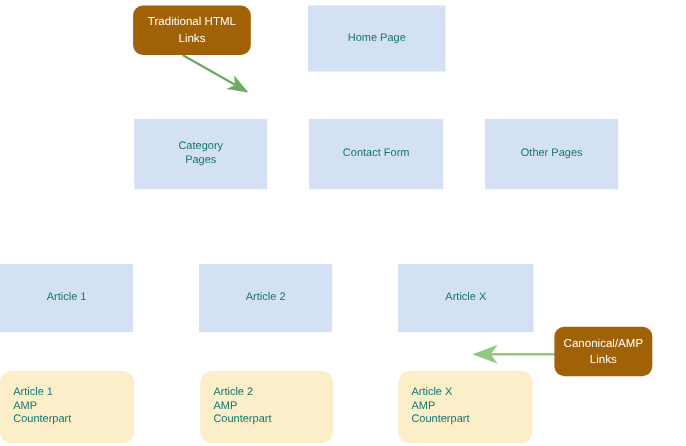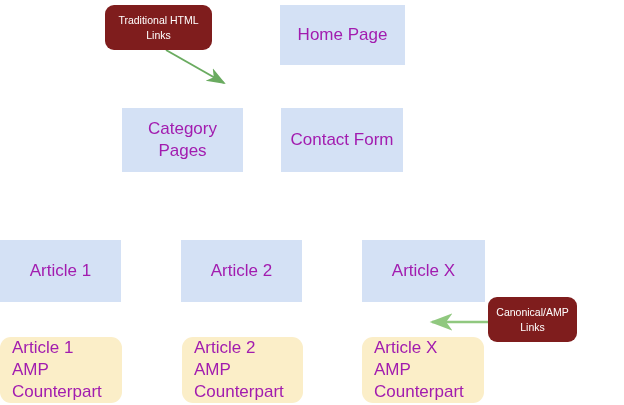--- a/index.html
+++ b/index.html
@@ -15,49 +15,50 @@
     overflow: hidden;
     font-family: "Liberation Sans", sans-serif;
   }
   .node {
     position: absolute;
     box-sizing: border-box;
     display: flex;
     align-items: center;
     justify-content: center;
     text-align: center;
-    color: #a21caf;
-    font-size: 17px;
+    color: #0f766e;
+    font-size: 10px;
     line-height: 1.28;
     white-space: pre-line;
   }
   .page-box {
     background: #d4e1f5;
   }
   .amp-box {
     background: #fbeec8;
     border-radius: 11px;
     justify-content: flex-start;
     text-align: left;
     padding-left: 12px;
   }
   .callout {
     position: absolute;
     box-sizing: border-box;
-    background: #7f1d1d;
+    background: #a16207;
     border-radius: 9px;
     color: #ffffff;
     font-size: 10.5px;
     line-height: 1.35;
     display: flex;
     align-items: center;
     justify-content: center;
     text-align: center;
     white-space: pre-line;
     padding: 0 6px;
+    margin-left: 16px;
   }
   svg.overlay {
     position: absolute;
     left: 0;
     top: 0;
     width: 624px;
     height: 405px;
     pointer-events: none;
     overflow: visible;
   }
@@ -82,20 +83,21 @@
     <path d="M516,322 L432,322" stroke="#90c87f" stroke-width="2.4" fill="none" marker-end="url(#arrowhead-left)"></path>
   </svg>
 
   <div class="node page-box" style="left:280px; top:5px; width:125px; height:60px;">Home Page</div>
 
   <div class="node page-box" style="left:281px; top:108px; width:122px; height:64px;">Contact Form</div>
 
   <div class="node page-box" style="left:122px; top:108px; width:121px; height:64px;">Category
 Pages</div>
 
+  <div class="node page-box" style="left:441px; top:108px; width:121px; height:64px;">Other Pages</div>
 
   <div class="node page-box" style="left:0px; top:240px; width:121px; height:62px;">Article 1</div>
 
   <div class="node page-box" style="left:181px; top:240px; width:121px; height:62px;">Article 2</div>
 
   <div class="node page-box" style="left:362px; top:240px; width:123px; height:62px;">Article X</div>
 
   <div class="node amp-box" style="left:0px; top:337px; width:122px; height:66px;">Article 1
 AMP
 Counterpart</div>

